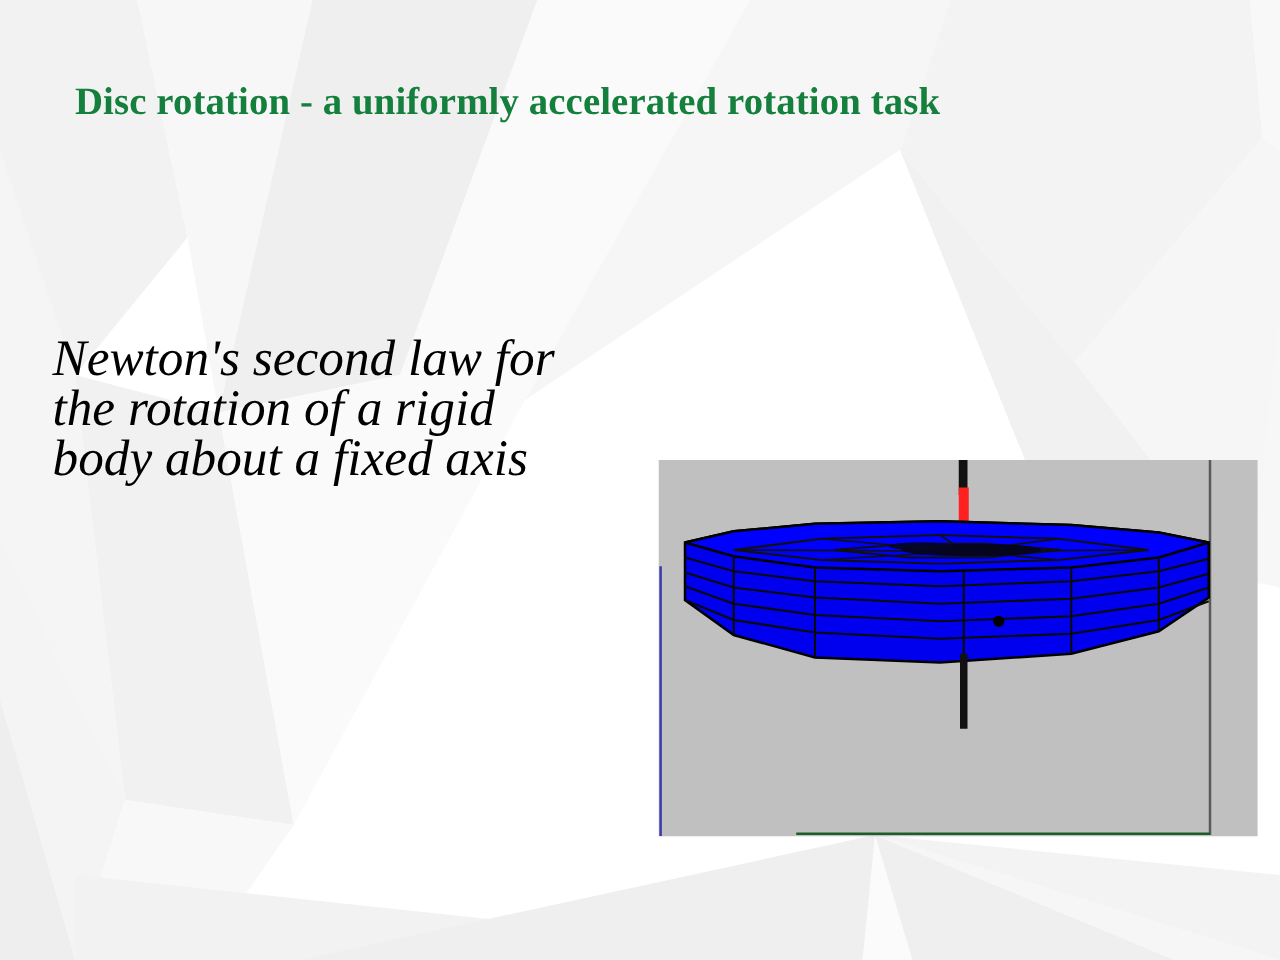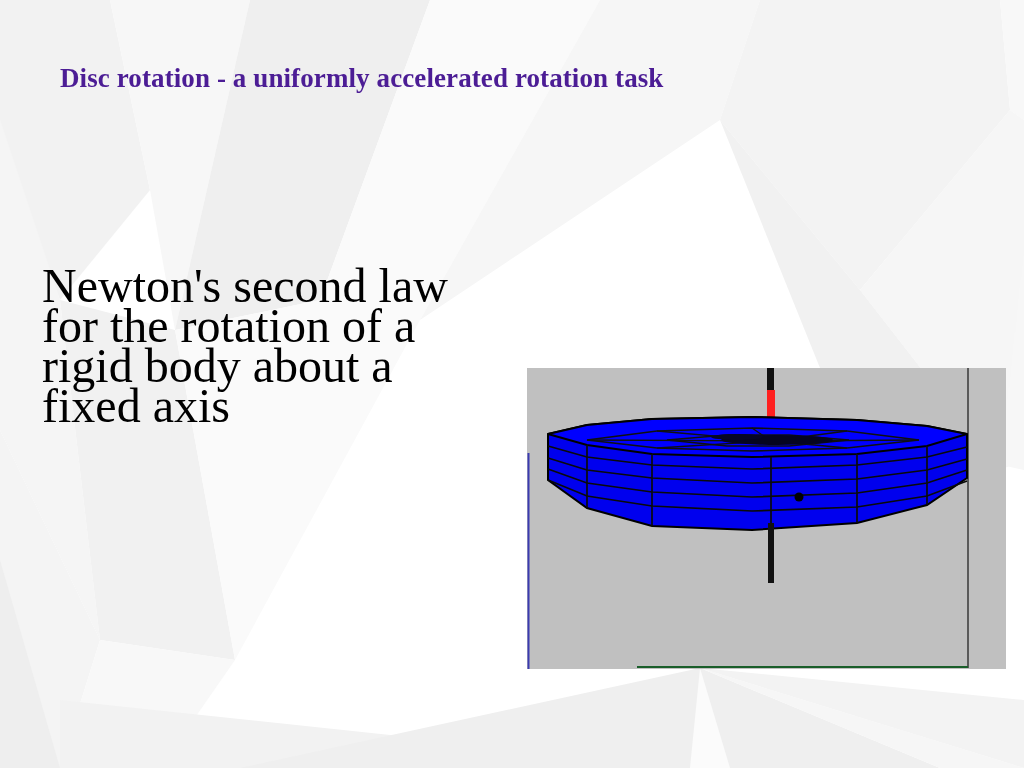--- a/index.html
+++ b/index.html
@@ -27,39 +27,40 @@
   }
 
   
   #slide-title {
     position: absolute;
     left: 60px;
     top: 63px;
     width: 900px;
     font-family: "Liberation Serif", serif;
     font-weight: bold;
-    font-size: 27px;
+    font-size: 31px;
     letter-spacing: 0.1px;
-    color: #4c1d95;
+    color: #15803d;
     white-space: nowrap;
   }
 
   
   #body-text {
     position: absolute;
     left: 42px;
     top: 266px;
     width: 430px;
   }
   #body-paragraph {
     font-family: "Liberation Serif", serif;
-    font-size: 48px;
+    font-size: 41px;
     line-height: 40px;
     color: #000000;
     margin: 0;
+    font-style: italic;
   }
   #formula {
     position: absolute;
     left: 43px;
     top: 541px;
     font-family: "DejaVu Sans", sans-serif;
     font-weight: bold;
     font-size: 42px;
     line-height: 42px;
     color: #ED1C16;

